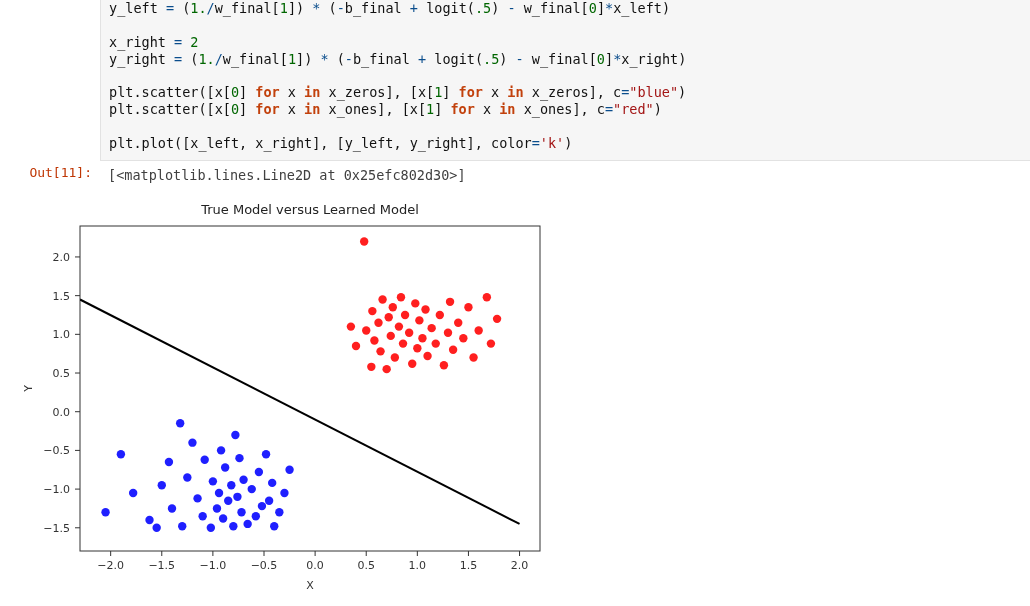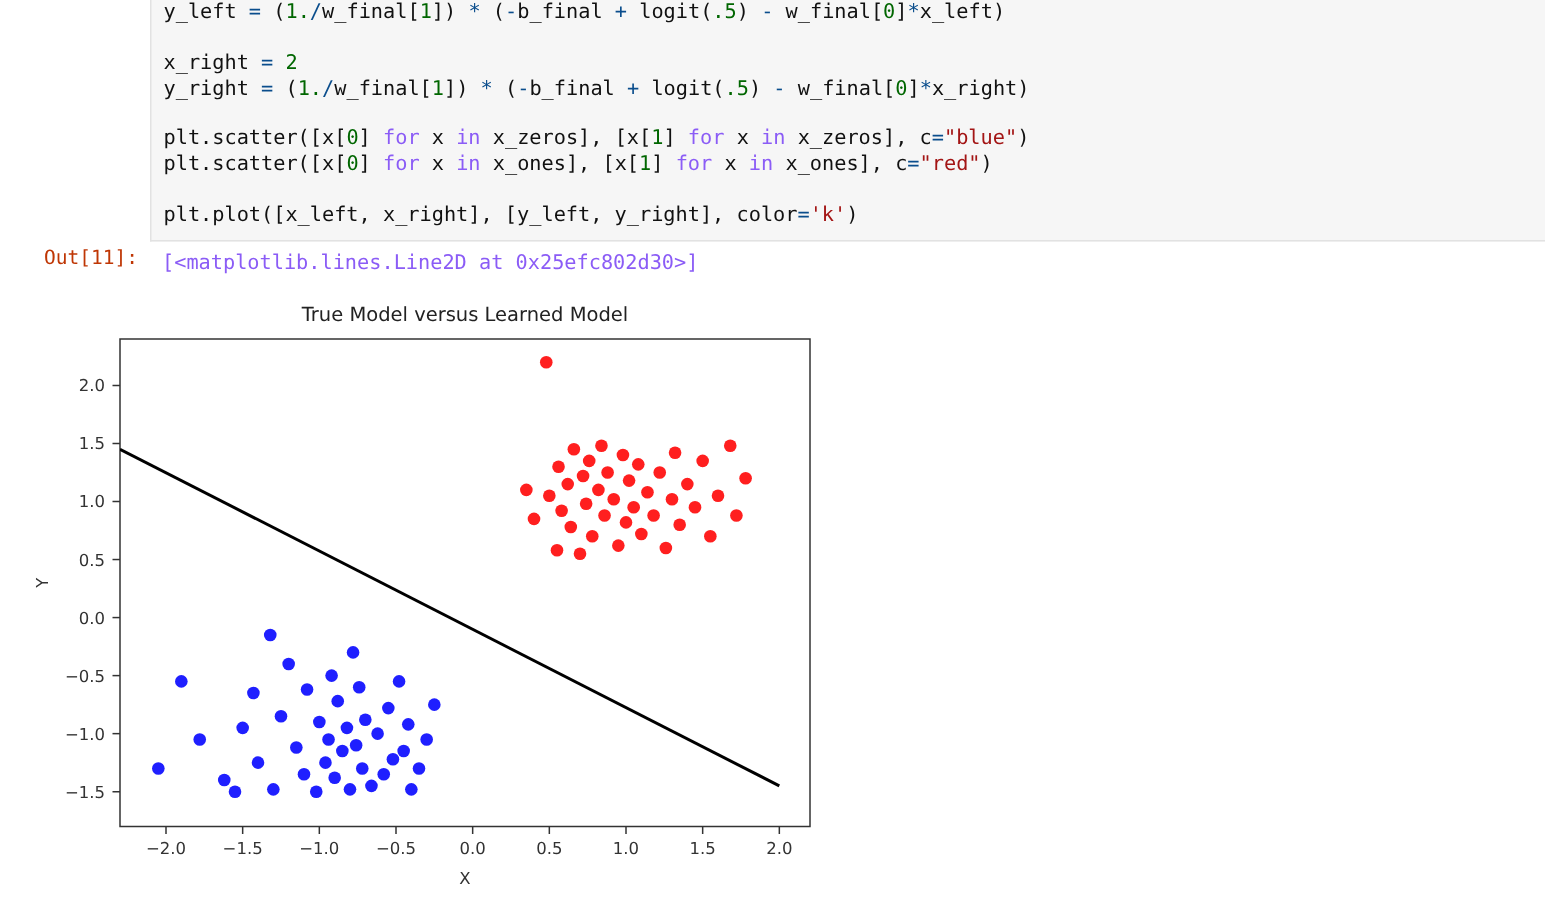--- a/index.html
+++ b/index.html
@@ -40,29 +40,29 @@
     padding: 0 8px 8px 8px;
     line-height: 1.25;
     font-size: 13.5px;
   }
   .code-area pre {
     margin: 0;
     font-family: "DejaVu Sans Mono", Menlo, Consolas, monospace;
     white-space: pre;
   }
   .tok-num { color: #006600; }
-  .tok-kw  { color: #8b5cf6; font-weight: normal; }
+  .tok-kw  { color: #c2410c; font-weight: bold; }
   .tok-fn  { color: #0a4d8c; }
   .tok-str { color: #a31515; }
 
   .output-text {
     flex: 1 1 auto;
     padding: 6px 8px;
     font-family: "DejaVu Sans Mono", Menlo, Consolas, monospace;
-    color: #8b5cf6;
+    color: #404040;
     font-size: 13.5px;
   }
 
   .plot-wrap {
     padding-top: 2px;
   }
   svg { display: block; }
   .axis-label {
     font-family: "DejaVu Sans", Arial, sans-serif;
     font-size: 11px;

